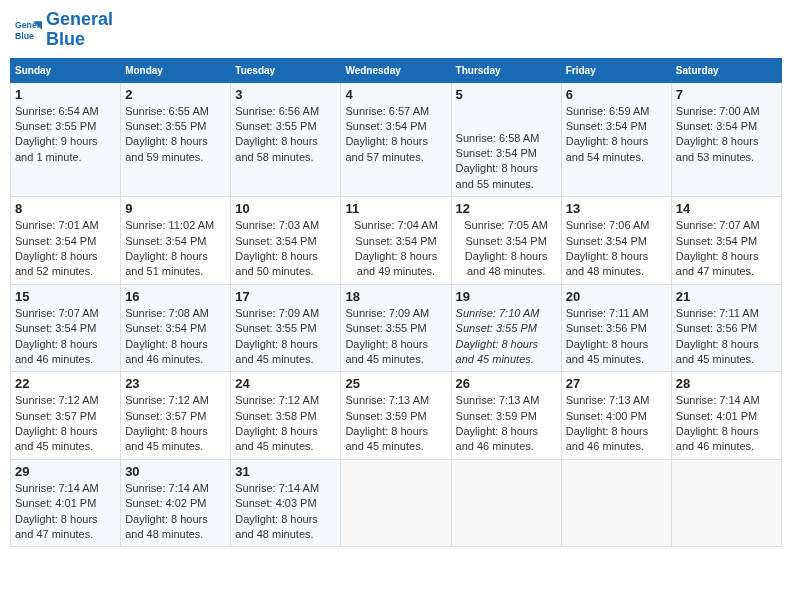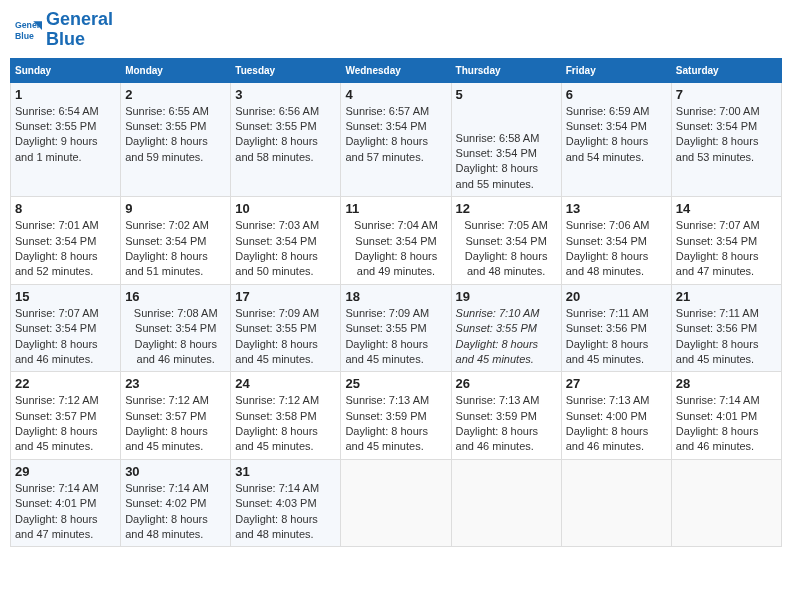--- a/index.html
+++ b/index.html
@@ -180,21 +180,21 @@
       <tr>
         <td>
           <span class="day-num">8</span>
           <div class="day-info" style="white-space: pre-line;">Sunrise: 7:01 AM
 Sunset: 3:54 PM
 Daylight: 8 hours
 and 52 minutes.</div>
         </td>
         <td>
           <span class="day-num">9</span>
-          <div class="day-info" style="white-space: pre-line;">Sunrise: 7:02 AM
+          <div class="day-info" style="white-space: pre-line;">Sunrise: 11:02 AM
 Sunset: 3:54 PM
 Daylight: 8 hours
 and 51 minutes.</div>
         </td>
         <td>
           <span class="day-num">10</span>
           <div class="day-info" style="white-space: pre-line;">Sunrise: 7:03 AM
 Sunset: 3:54 PM
 Daylight: 8 hours
 and 50 minutes.</div>
@@ -231,21 +231,21 @@
       <tr>
         <td>
           <span class="day-num">15</span>
           <div class="day-info" style="white-space: pre-line;">Sunrise: 7:07 AM
 Sunset: 3:54 PM
 Daylight: 8 hours
 and 46 minutes.</div>
         </td>
         <td>
           <span class="day-num">16</span>
-          <div class="day-info" style="white-space: pre-line; text-align: center;">Sunrise: 7:08 AM
+          <div class="day-info" style="white-space: pre-line;">Sunrise: 7:08 AM
 Sunset: 3:54 PM
 Daylight: 8 hours
 and 46 minutes.</div>
         </td>
         <td>
           <span class="day-num">17</span>
           <div class="day-info" style="white-space: pre-line;">Sunrise: 7:09 AM
 Sunset: 3:55 PM
 Daylight: 8 hours
 and 45 minutes.</div>

